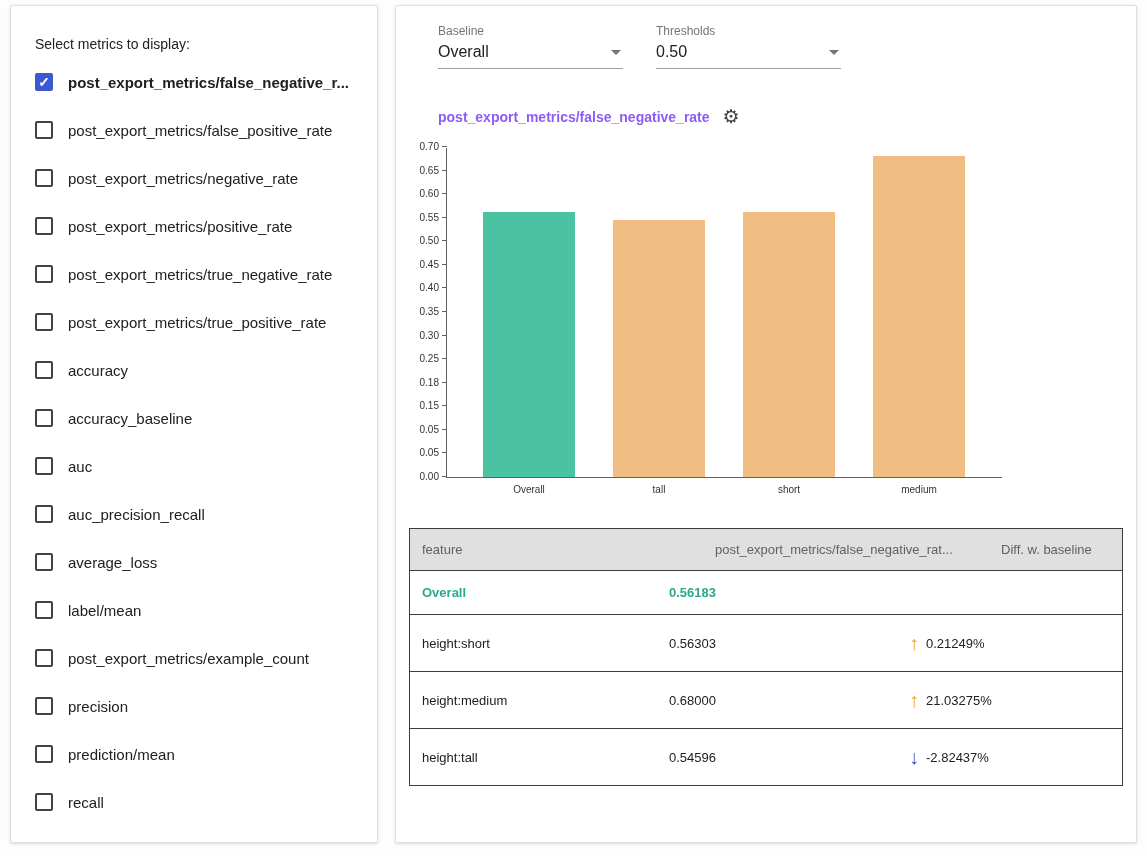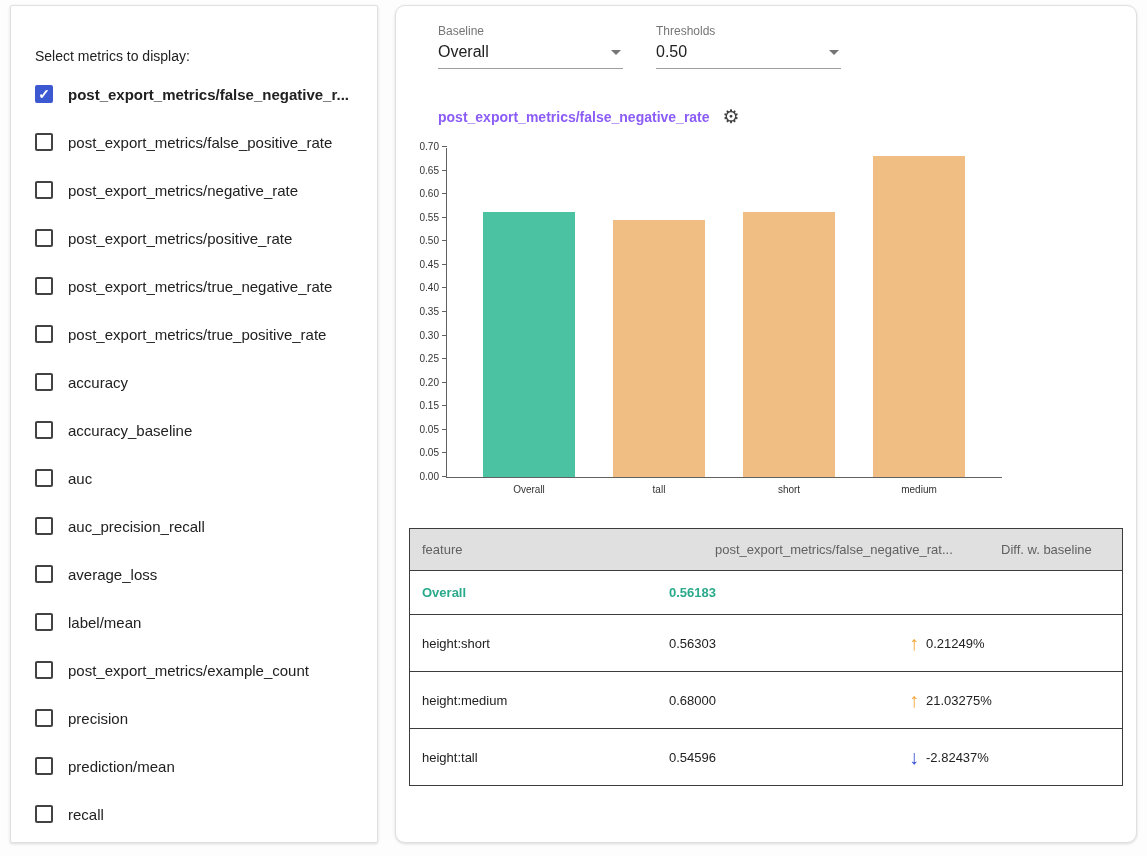--- a/index.html
+++ b/index.html
@@ -21,21 +21,21 @@
   .card {
     background: #ffffff;
     border: 1px solid #e0e0e0;
     border-radius: 2px;
     box-shadow: 0 1px 3px rgba(0,0,0,0.14);
   }
   
   .left-card {
     flex: none;
     width: 368px;
-    padding: 28px 16px;
+    padding: 16px 16px;
     overflow: hidden;
   }
   .panel-title {
     font-size: 14px;
     color: #212121;
     margin: 14px 0 6px 8px;
   }
   .metric-item {
     display: flex;
     align-items: center;
@@ -62,21 +62,20 @@
     background: var(--checkbox, #3d59d2);
     border-color: var(--checkbox, #3d59d2);
   }
   .metric-label { font-size: 15px; }
   .metric-label.bold { font-weight: bold; }
   
   .right-card {
     flex: 1;
     padding: 18px 0 0 0;
     position: relative;
-    border-radius: 10px;
   }
   .controls-row {
     display: flex;
     gap: 33px;
     margin-left: 42px;
   }
   .dropdown { width: 185px; cursor: pointer; }
   .dd-label {
     font-size: 12px;
     color: #757575;
@@ -292,21 +291,21 @@
     <div class="chart">
       <div class="plot">
           <div class="ytick-label" style="bottom: -6px;">0.00</div>
           <div class="ytick-mark" style="bottom: 0px;"></div>
           <div class="ytick-label" style="bottom: 17.5714px;">0.05</div>
           <div class="ytick-mark" style="bottom: 23.5714px;"></div>
           <div class="ytick-label" style="bottom: 41.1429px;">0.05</div>
           <div class="ytick-mark" style="bottom: 47.1429px;"></div>
           <div class="ytick-label" style="bottom: 64.7143px;">0.15</div>
           <div class="ytick-mark" style="bottom: 70.7143px;"></div>
-          <div class="ytick-label" style="bottom: 88.2857px;">0.20</div>
+          <div class="ytick-label" style="bottom: 88.2857px;">0.18</div>
           <div class="ytick-mark" style="bottom: 94.2857px;"></div>
           <div class="ytick-label" style="bottom: 111.857px;">0.25</div>
           <div class="ytick-mark" style="bottom: 117.857px;"></div>
           <div class="ytick-label" style="bottom: 135.429px;">0.30</div>
           <div class="ytick-mark" style="bottom: 141.429px;"></div>
           <div class="ytick-label" style="bottom: 159px;">0.35</div>
           <div class="ytick-mark" style="bottom: 165px;"></div>
           <div class="ytick-label" style="bottom: 182.571px;">0.40</div>
           <div class="ytick-mark" style="bottom: 188.571px;"></div>
           <div class="ytick-label" style="bottom: 206.143px; text-align: right;">0.45</div>

